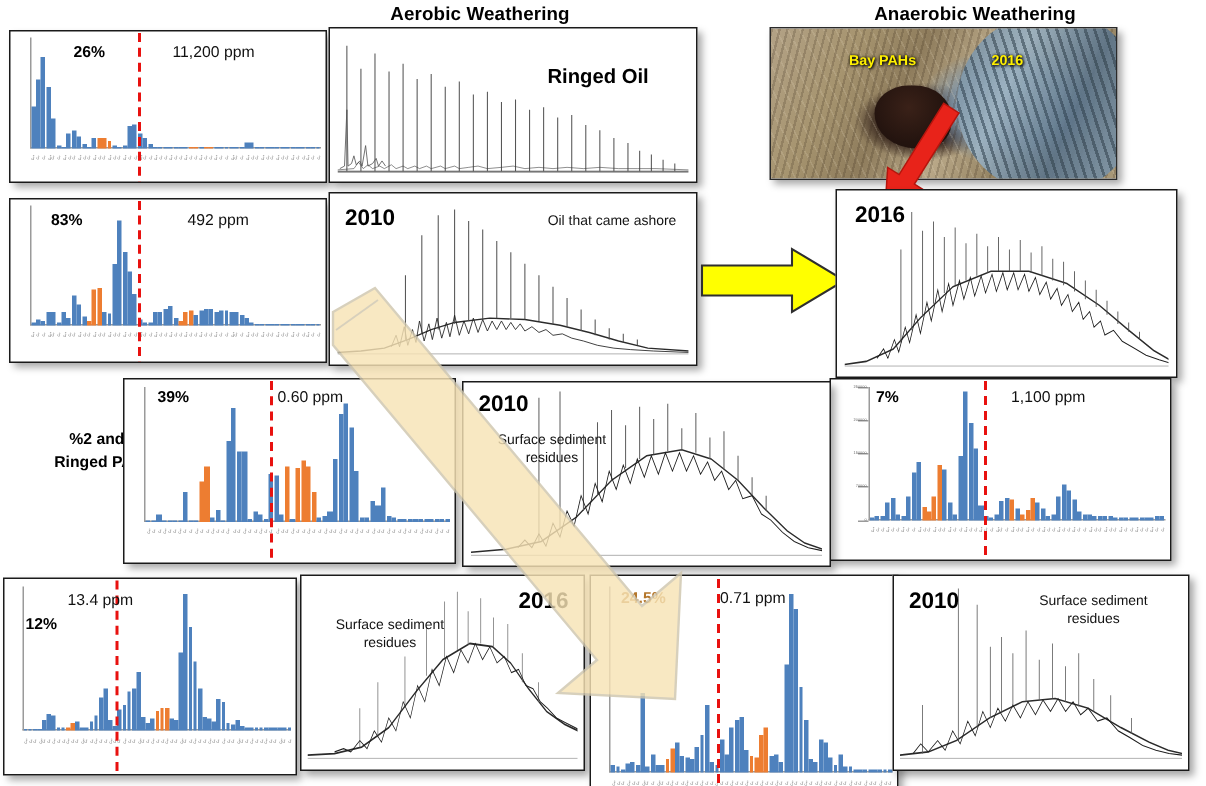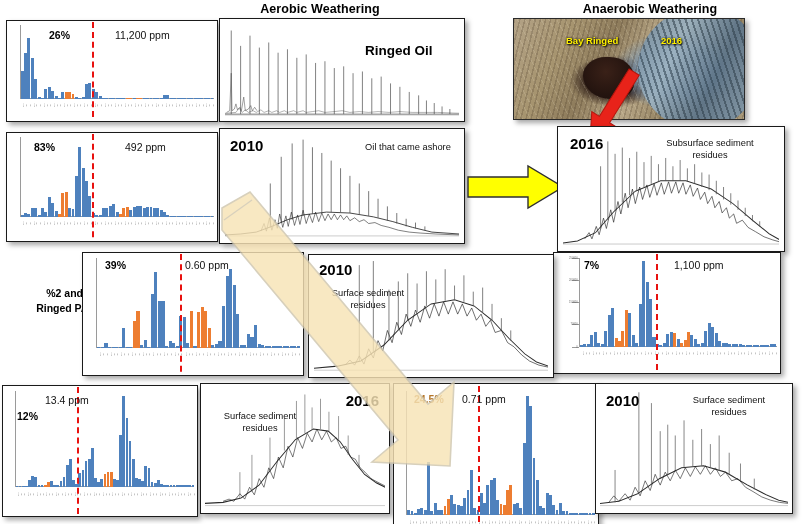--- a/index.html
+++ b/index.html
@@ -891,21 +891,21 @@
   </svg>
   <div class="year" style="left:10px;top:8px;">2010</div>
   <div class="chrom-note" style="left:138px;top:12px;width:100px;">Oil that came ashore</div>
 </div>
 
 <div class="photo" style="left:513px;top:18px;width:230px;height:100px;">
   <div class="bg"></div>
   <div class="streaks"></div>
   <div class="shell"></div>
   <div class="oil"></div>
-  <div class="photo-tag" style="left:52px;top:16px;">Bay Ringed</div>
+  <div class="photo-tag" style="left:52px;top:16px;">Bay PAHs</div>
   <div class="photo-tag" style="left:147px;top:16px;">2016</div>
 </div>
 
 <svg class="red-arrow" style="left:578px;top:60px;width:70px;height:92px;" viewBox="0 0 70 92">
   <g transform="rotate(-148 35 46)">
     <polygon points="35,2 20,30 29,30 29,86 41,86 41,30 50,30" fill="#e8231a" stroke="#b5150d" stroke-width="1"></polygon>
   </g>
 </svg>
 
 <svg class="yellow-arrow" style="left:466px;top:163px;width:100px;height:48px;" viewBox="0 0 100 48">
@@ -948,21 +948,20 @@
                L146 49 L150 60 L156 49 L160 60 L166 50 L170 61 L176 52
                L180 63 L186 55 L190 66 L196 59 L200 70 L206 63 L210 74
                L216 68 L220 79 L226 74 L230 84 L236 80 L240 89 L248 86
                L256 93 L266 97 L278 102 L290 105 L300 107"></path>
     </g>
     <g stroke="#888" stroke-width="0.5">
         <line x1="0" y1="109" x2="300" y2="109"></line>
       </g>
   </svg>
   <div class="year" style="left:12px;top:8px;">2016</div>
-  <div class="chrom-note" style="left:92px;top:10px;width:120px;">Subsurface sediment residues</div>
 </div>
 
 <div class="panel bars-panel" style="left:553px;top:252px;width:228px;height:122px;">
   <div class="bc">
     <div class="yaxis" style="left:11%;"></div>
     <div class="xaxis" style="left:11%;"></div>
     <div class="bars" style="left:11.4%;">
         <div class="bar b" style="height: 2%;">
           <i></i>
         </div>
@@ -2461,21 +2460,21 @@
         <div class="xl">
           <span>C₀</span>
         </div>
         <div class="xl">
           <span>C₀</span>
         </div>
       </div>
     <div class="divider" style="left: 41%;"></div>
   </div>
   <div class="pct accent" style="left:20px;top:9px;">24.5%</div>
-  <div class="ppm" style="left:68px;top:9px;">0.71 ppm</div>
+  <div class="ppm" style="left:86px;top:9px;">0.71 ppm</div>
 </div>
 
 <div class="panel chrom-panel" style="left:595px;top:383px;width:198px;height:131px;">
   <svg class="chrom-svg" viewBox="0 0 300 110" preserveAspectRatio="none">
     <path d="M0 107 L30 105 L60 98 L95 84 L130 74 L165 72 L200 78 L235 90
              L265 99 L285 104 L300 106" stroke="#2b2b2b" stroke-width="1" fill="none"></path>
     <g stroke="#5a5a5a" stroke-width="0.85">
       <line x1="24" y1="106" x2="24" y2="76"></line>
       <line x1="62" y1="98" x2="62" y2="4"></line>
       <line x1="82" y1="90" x2="82" y2="14"></line>

